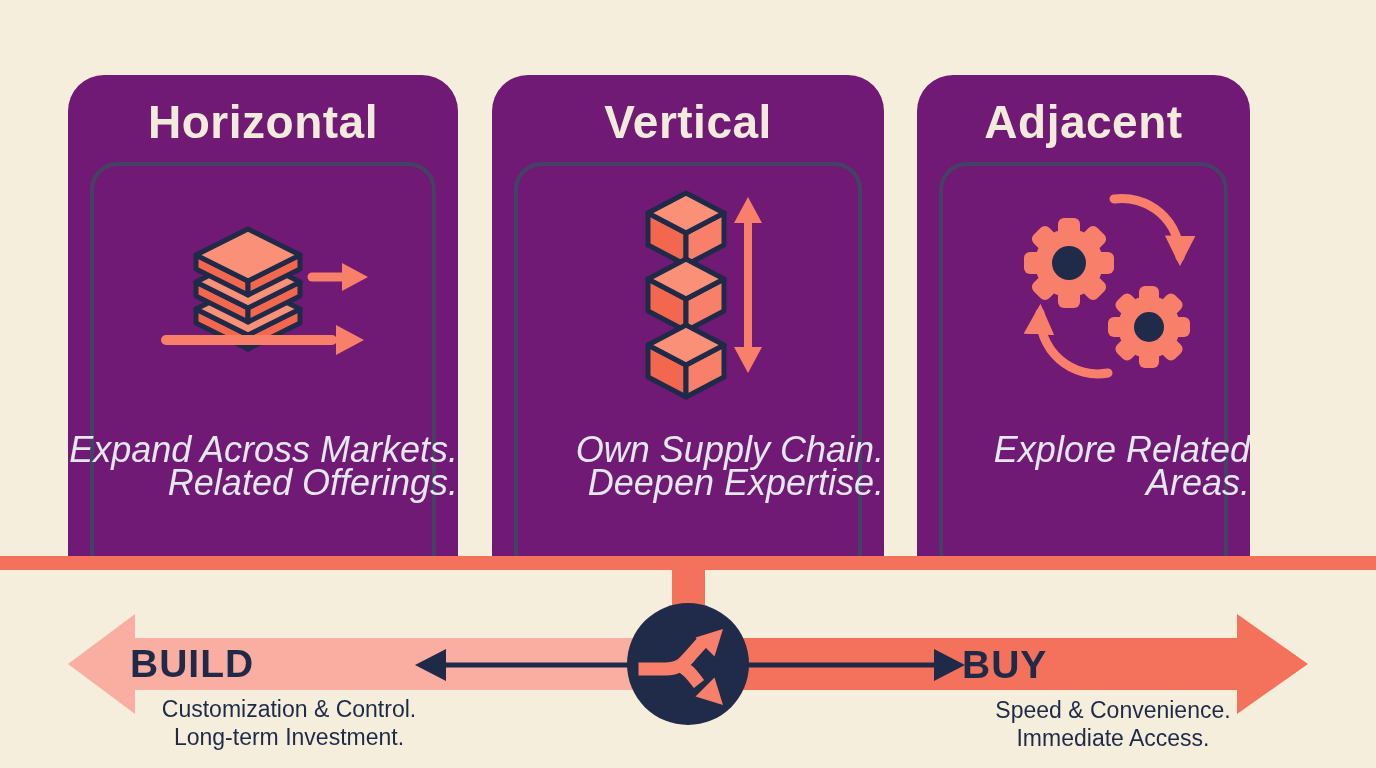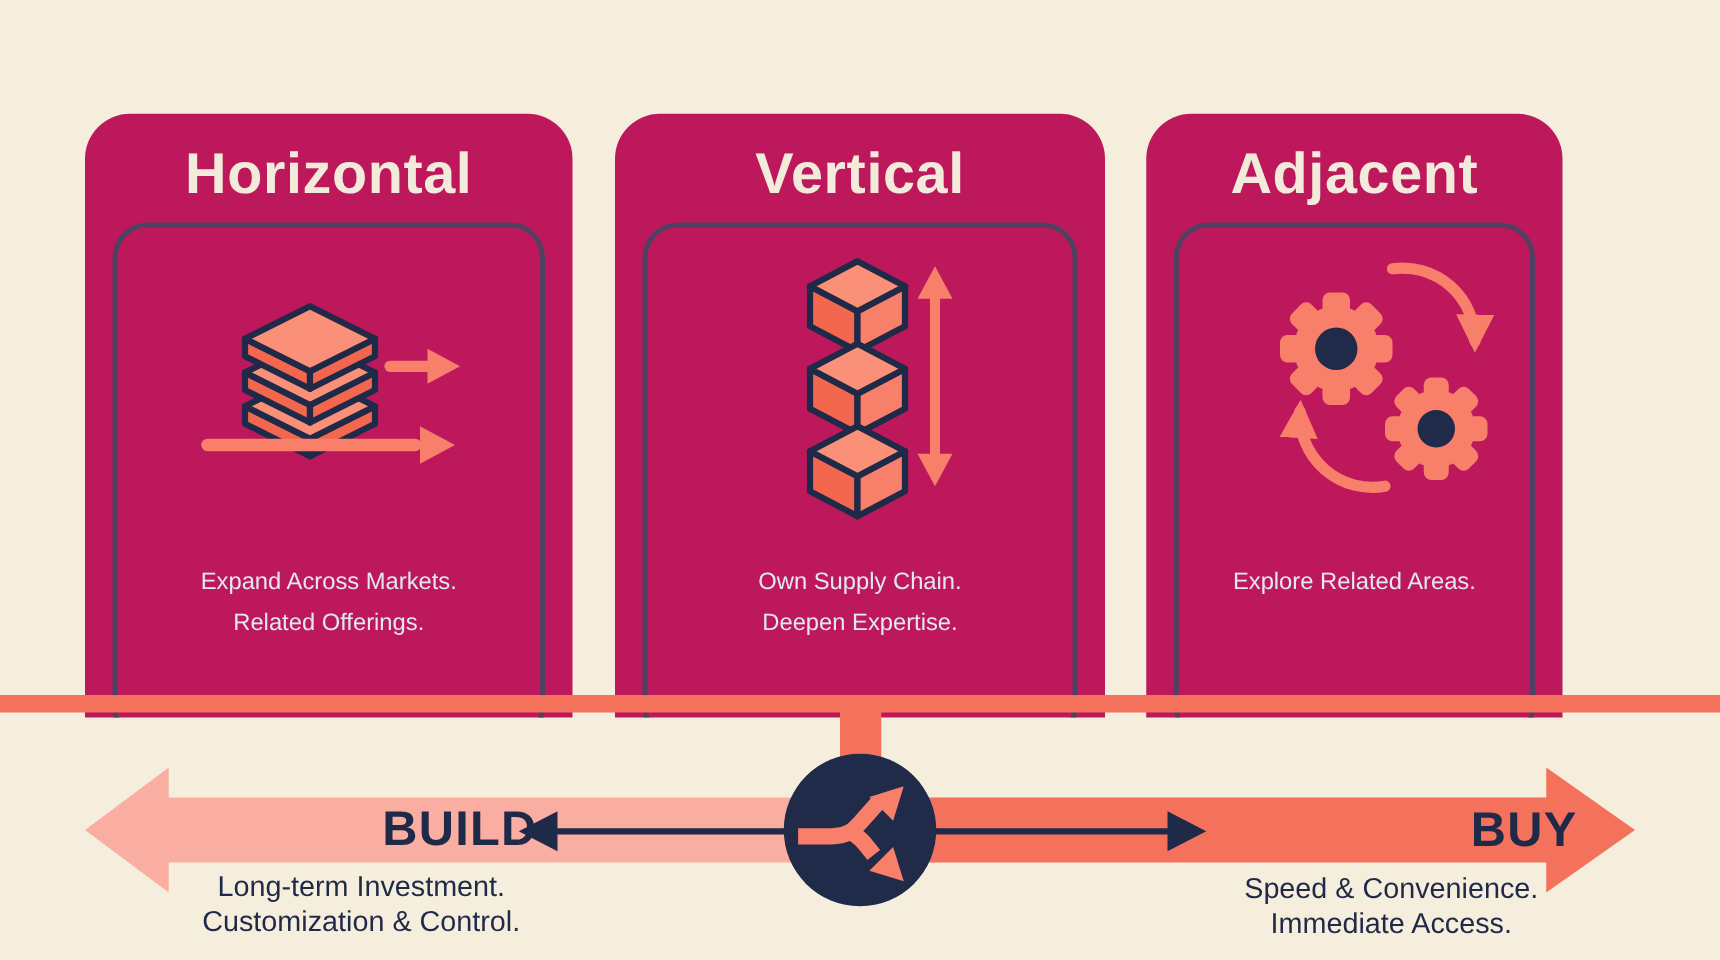--- a/index.html
+++ b/index.html
@@ -2,50 +2,51 @@
 <html><head>
 <meta charset="utf-8">
 <style>
   html,body{margin:0;padding:0;}
   body{
     width:1376px;height:768px;position:relative;overflow:hidden;
     background:#F6EEDC;
     font-family:"Liberation Sans","DejaVu Sans",sans-serif;
   }
   .card{
-    position:absolute;top:91px;height:483px;width:390px;
-    background:#be185d;
+    position:absolute;top:75px;height:483px;width:390px;
+    background:#701a75;
     border-radius:36px 36px 0 0;
     overflow:hidden;
   }
   .card-inner-frame{
     position:absolute;left:22px;right:22px;top:87px;bottom:-20px;
     border:4px solid #3D4963;border-radius:28px;
     opacity:.85;
   }
   .card-title{
     position:absolute;top:20px;left:0;width:100%;
     text-align:center;
     font-size:46px;font-weight:700;letter-spacing:.5px;
     color:#F2EBDC;
   }
   .card-icon{position:absolute;}
   .card-desc{
     position:absolute;top:358px;left:0;width:100%;
-    text-align:center;
-    font-size:19px;line-height:33px;font-weight:400;
+    text-align:right;
+    font-size:36px;line-height:33px;font-weight:400;
     color:#E3E7EE;
+    font-style:italic;
   }
   .card-desc span{display:block;}
   #bottom-shapes{
     position:absolute;left:0;top:0;width:1376px;height:768px;
     pointer-events:none;
   }
   .axis-label{
-    position:absolute;width:300px;text-align:right;
+    position:absolute;width:300px;text-align:left;
     font-size:39px;font-weight:700;color:#1F2A49;letter-spacing:1px;
   }
   .axis-sub{
     position:absolute;width:310px;text-align:center;
     font-size:23px;line-height:28px;font-weight:500;color:#1F2A49;
   }
   .axis-sub span{display:block;}
 </style>
 </head>
 <body>
@@ -184,20 +185,20 @@
       <path d="M 18,66 L 38,66 C 52,66 56,61 63,53 L 71,44" fill="none" stroke="#F87F69" stroke-width="13" stroke-linecap="square" stroke-linejoin="round"></path>
       <polygon points="96,26 87.5,53.5 68.5,34.5" fill="#F87F69"></polygon>
       <path d="M 52,62 C 61,66 65,72 72,81" fill="none" stroke="#F87F69" stroke-width="13" stroke-linecap="butt"></path>
       <polygon points="96,102 87.5,74.5 68.5,93.5" fill="#F87F69"></polygon>
     </g>
   </g>
 </svg>
 
 <div class="axis-label" style="left:130px;top:642px;">BUILD</div>
 <div class="axis-sub" style="left:134px;top:695px;">
+  <span>Customization &amp; Control.</span>
   <span>Long-term Investment.</span>
-  <span>Customization &amp; Control.</span>
 </div>
 <div class="axis-label" style="left:962px;top:643px;">BUY</div>
 <div class="axis-sub" style="left:958px;top:696px;">
   <span>Speed &amp; Convenience.</span>
   <span>Immediate Access.</span>
 </div>
 
 </body></html>

